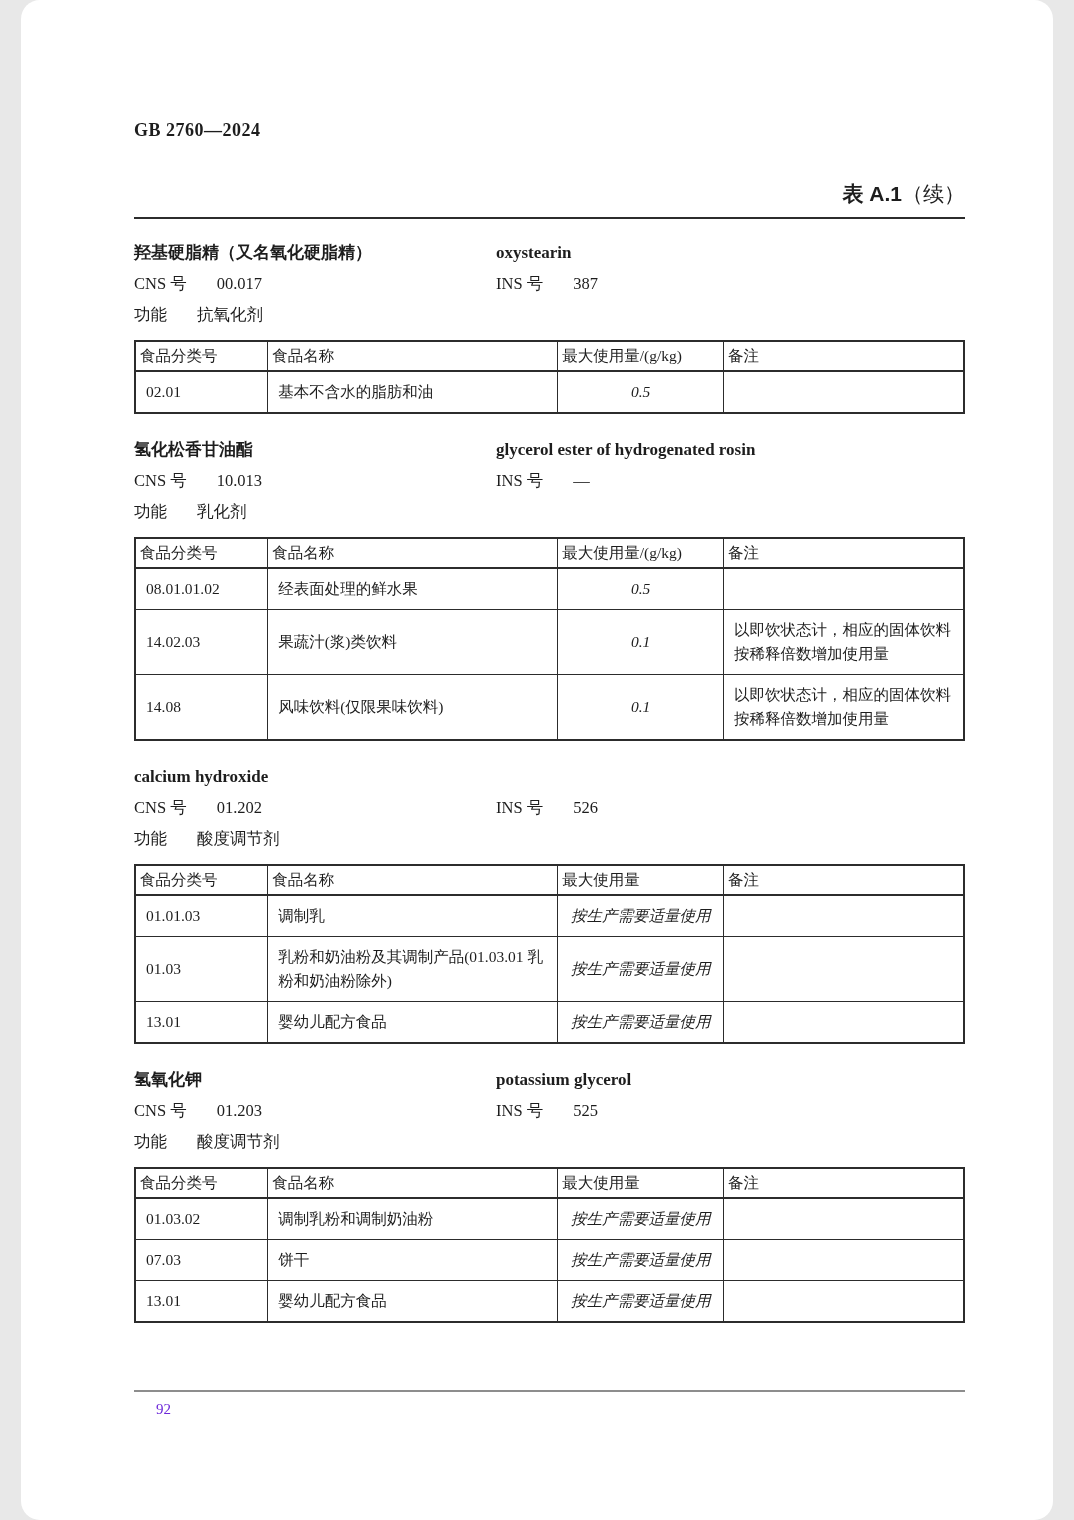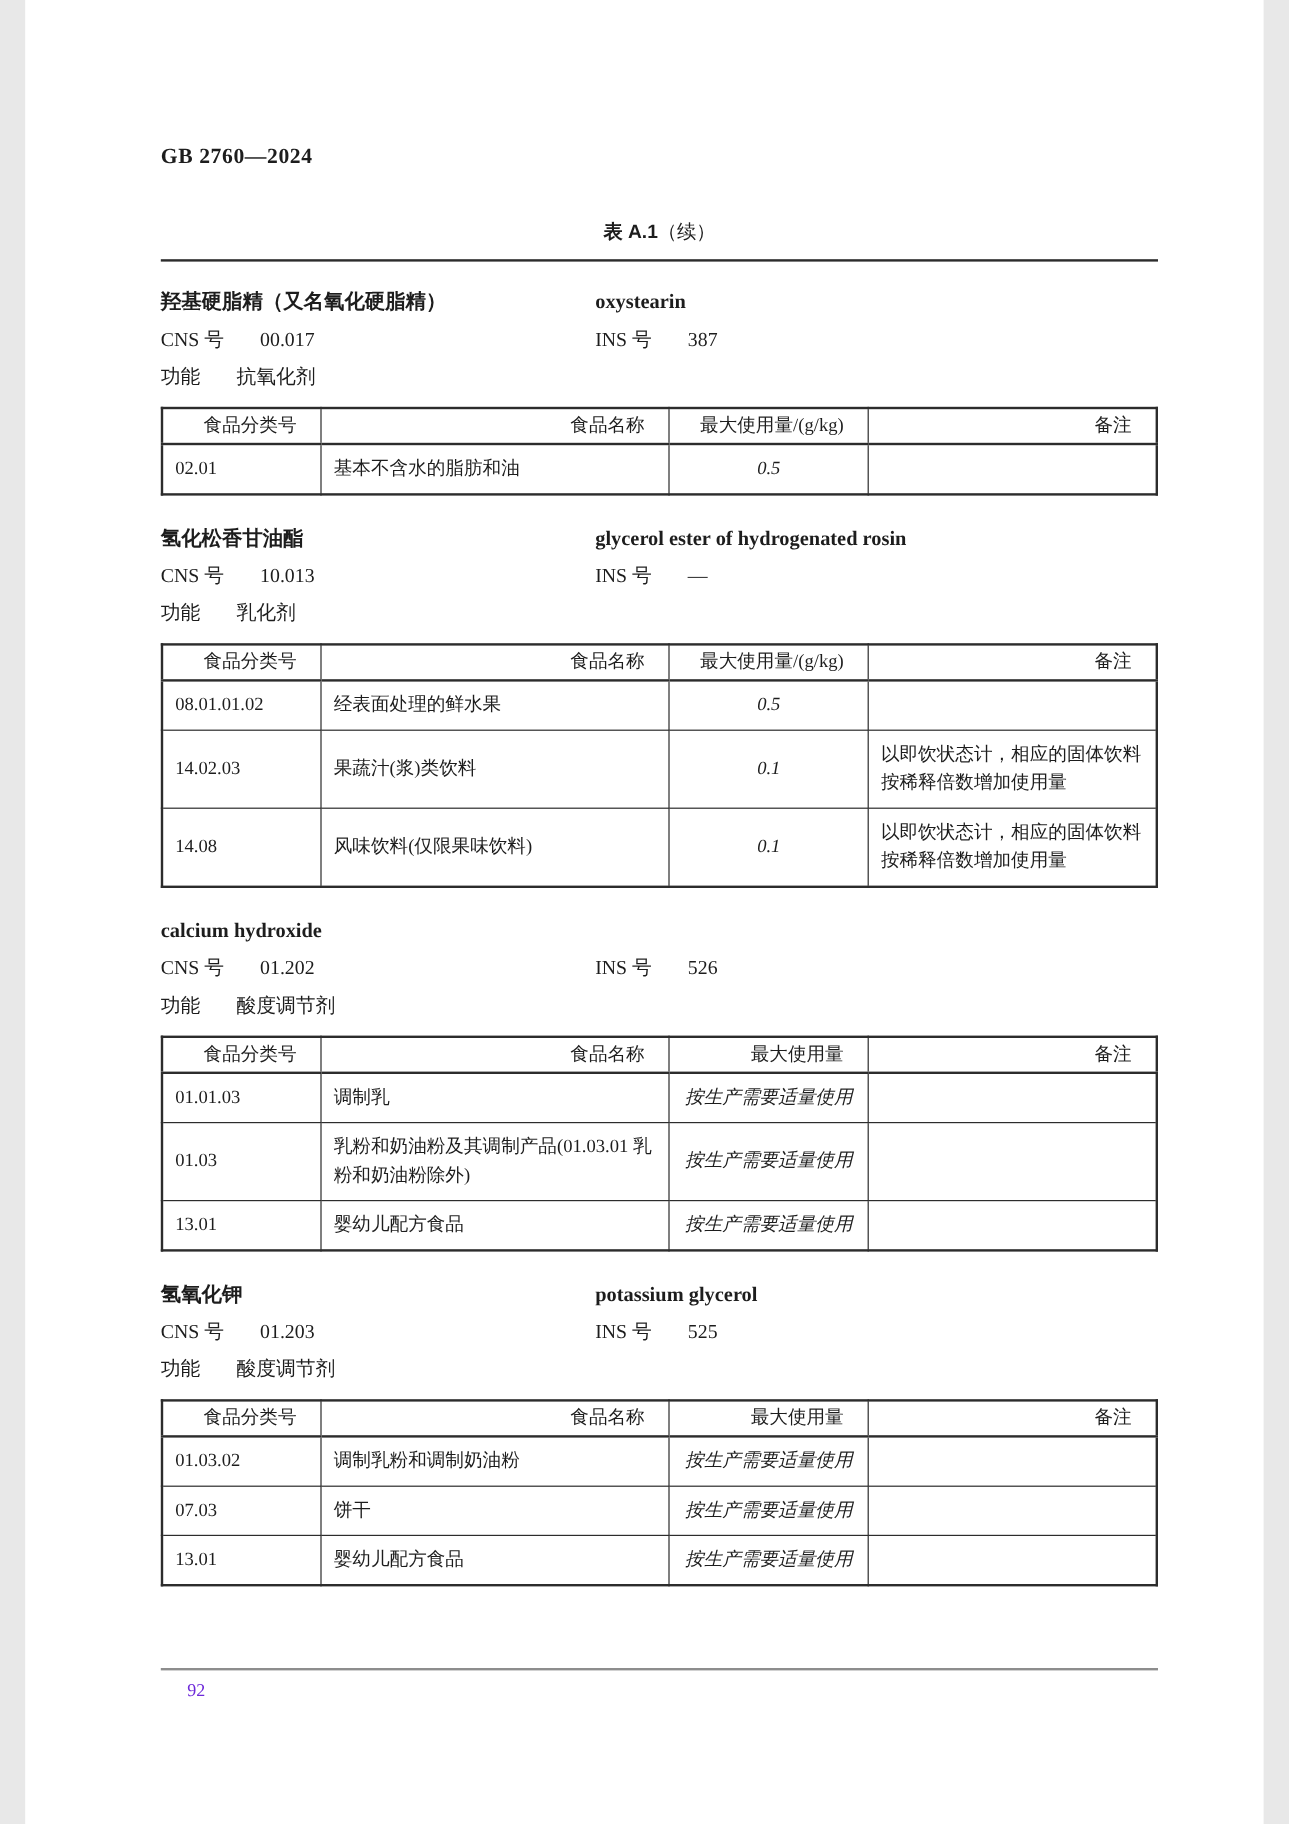--- a/index.html
+++ b/index.html
@@ -5,29 +5,30 @@
   * { margin:0; padding:0; box-sizing:border-box; }
   html,body { background:#e8e8e8; }
   .page {
     position:relative;
     width:1032px; height:1520px;
     background:#ffffff;
     font-family:"Liberation Serif","DejaVu Serif",serif;
     color:#1d1d1d;
     overflow:hidden;
     margin:0 auto;
+    border-radius:19px;
   }
   .content { position:absolute; left:113px; top:0; width:831px; }
 
   .doc-code {
     margin-top:120px;
     font-size:18px; font-weight:bold; letter-spacing:0.5px;
   }
 
-  .table-title { margin-top:42px; text-align:center; font-size:16px; line-height:21px; }
+  .table-title { margin-top:42px; text-align:right; font-size:21px; line-height:21px; }
   .title-bold { font-weight:bold; font-family:"Liberation Sans","DejaVu Sans",sans-serif; }
   .title-reg  { font-family:"Liberation Serif","DejaVu Serif",serif; }
 
   .title-rule { margin-top:12px; border-top:2px solid #2c2c2c; }
 
   .section { margin-top:20px; }
   .section.first { margin-top:18px; }
 
   .sec-line {
     display:grid; grid-template-columns:362px 1fr;
@@ -42,23 +43,23 @@
     font-weight:bold; font-size:17px;
   }
   .pair .value { margin-left:30px; }
 
   table.usage {
     margin-top:10px;
     width:100%; border-collapse:collapse; table-layout:fixed;
     border:2px solid #2c2c2c; font-size:15.5px;
   }
   table.usage th {
-    font-weight:normal; text-align:right;
+    font-weight:normal; text-align:left;
     border:1px solid #2c2c2c; border-bottom:2px solid #2c2c2c;
-    padding:6px 20px; line-height:16px;
+    padding:6px 4px; line-height:16px;
   }
   table.usage td {
     border:1px solid #2c2c2c;
     padding:8px 10px; line-height:24px; vertical-align:middle;margin-top:24px;
   }
   td.code { text-align:left; padding-left:12px; }
   td.food { text-align:left; }
   td.max  { text-align:center;font-style:italic; }
   td.note { text-align:left; padding-left:12px; padding-right:8px; }
 

